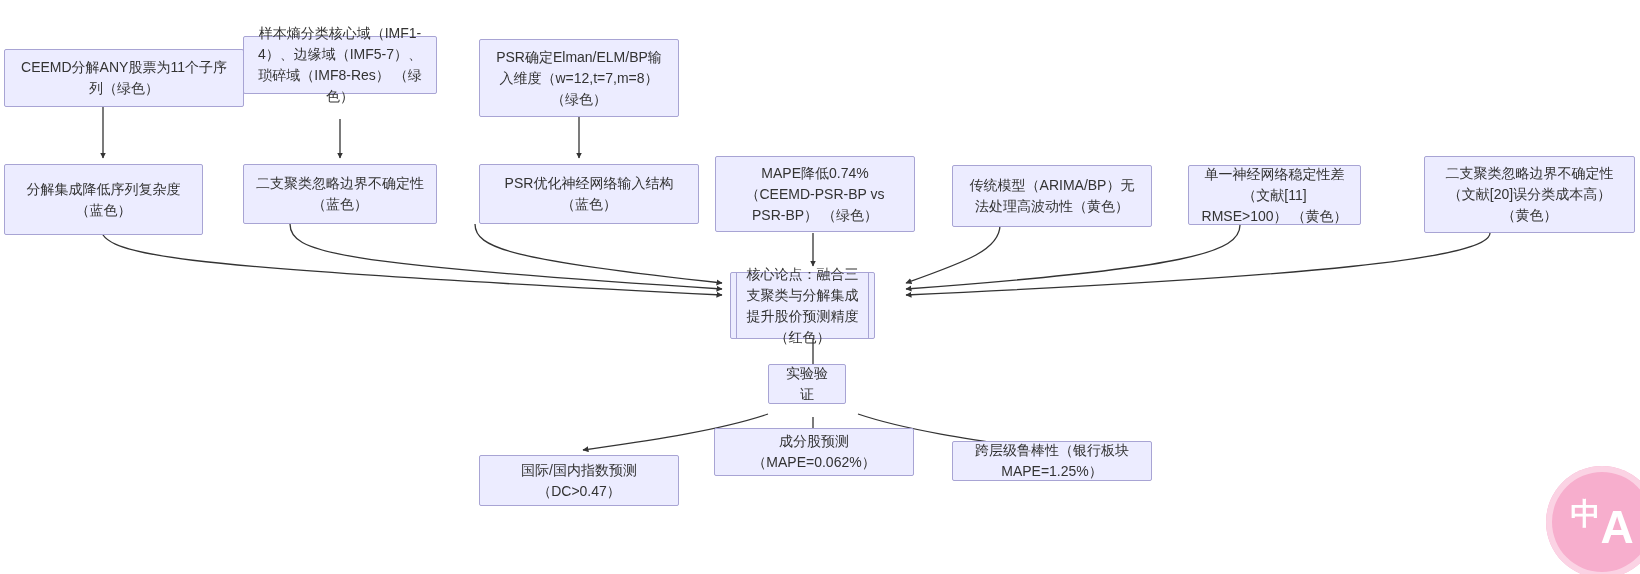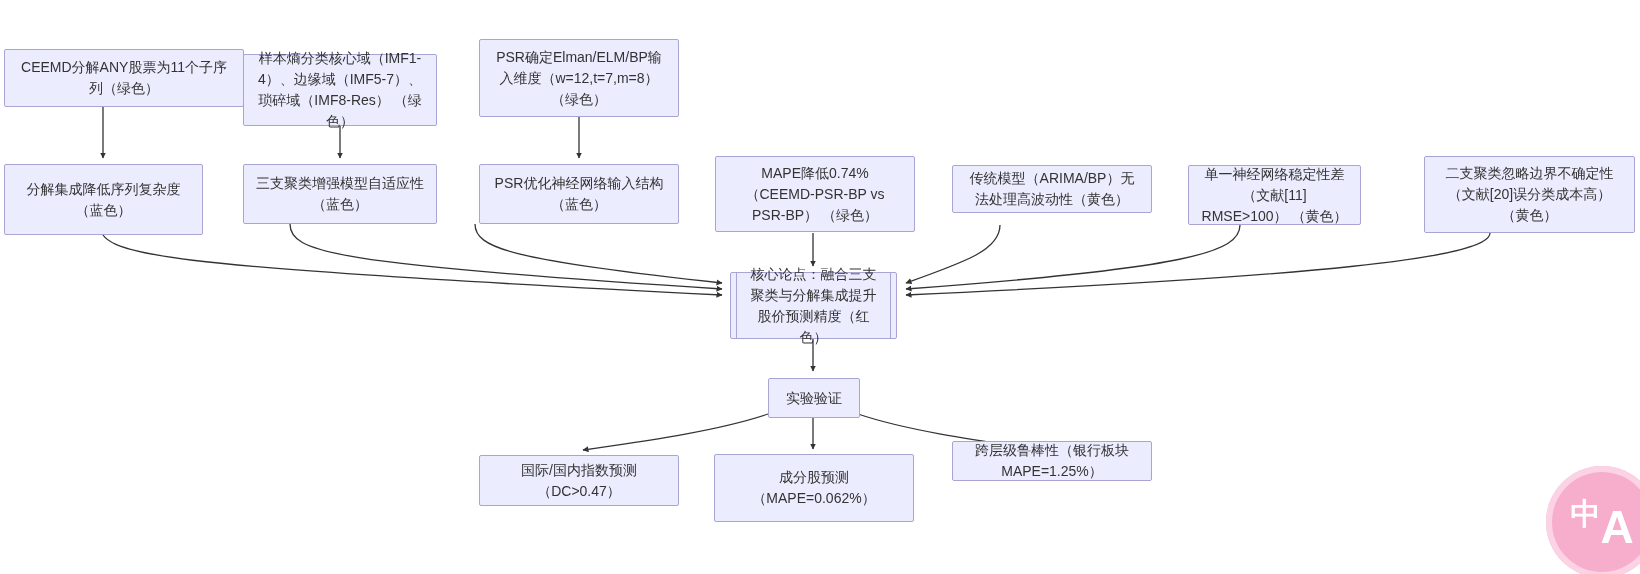--- a/index.html
+++ b/index.html
@@ -58,61 +58,61 @@
 
     <path d="M768,414 C718,431 645,441 583,450" marker-end="url(#arrow)"></path>
     <path d="M813,417 L813,449" marker-end="url(#arrow)"></path>
     <path d="M858,414 C908,431 981,441 1043,450" marker-end="url(#arrow)"></path>
   </g>
 </svg>
 
 <div class="node" style="left:4px;top:49px;width:240px;height:58px">
   <span>CEEMD分解ANY股票为11个子序列（绿色）</span>
 </div>
-<div class="node" style="left:243px;top:54px;width:194px;height:72px">
+<div class="node" style="left:243px;top:36px;width:194px;height:58px">
   <span>样本熵分类核心域（IMF1-4）、边缘域（IMF5-7）、琐碎域（IMF8-Res） （绿色）</span>
 </div>
 <div class="node" style="left:479px;top:39px;width:200px;height:78px">
   <span>PSR确定Elman/ELM/BP输入维度（w=12,t=7,m=8） （绿色）</span>
 </div>
 
 <div class="node" style="left:4px;top:164px;width:199px;height:71px">
   <span>分解集成降低序列复杂度（蓝色）</span>
 </div>
 <div class="node" style="left:243px;top:164px;width:194px;height:60px">
-  <span>三支聚类增强模型自适应性（蓝色）</span>
+  <span>二支聚类忽略边界不确定性（蓝色）</span>
 </div>
-<div class="node" style="left:479px;top:164px;width:200px;height:60px">
+<div class="node" style="left:479px;top:164px;width:220px;height:60px">
   <span>PSR优化神经网络输入结构（蓝色）</span>
 </div>
 <div class="node" style="left:715px;top:156px;width:200px;height:76px">
   <span>MAPE降低0.74%（CEEMD-PSR-BP vs PSR-BP） （绿色）</span>
 </div>
-<div class="node" style="left:952px;top:165px;width:200px;height:48px">
+<div class="node" style="left:952px;top:165px;width:200px;height:62px">
   <span>传统模型（ARIMA/BP）无法处理高波动性（黄色）</span>
 </div>
 <div class="node" style="left:1188px;top:165px;width:173px;height:60px">
   <span>单一神经网络稳定性差（文献[11] RMSE&gt;100） （黄色）</span>
 </div>
 <div class="node" style="left:1424px;top:156px;width:211px;height:77px">
   <span>二支聚类忽略边界不确定性（文献[20]误分类成本高）（黄色）</span>
 </div>
 
-<div class="node subroutine" style="left:730px;top:272px;width:167px;height:67px;padding:20px 14px">
+<div class="node subroutine" style="left:730px;top:272px;width:145px;height:67px;padding:20px 14px">
   <span>核心论点：融合三支聚类与分解集成提升股价预测精度（红色）</span>
 </div>
 
-<div class="node" style="left:768px;top:378px;width:92px;height:40px">
+<div class="node" style="left:768px;top:364px;width:78px;height:40px">
   <span>实验验证</span>
 </div>
 
 <div class="node" style="left:479px;top:455px;width:200px;height:51px">
   <span>国际/国内指数预测（DC&gt;0.47）</span>
 </div>
-<div class="node" style="left:714px;top:454px;width:200px;height:68px">
+<div class="node" style="left:714px;top:428px;width:200px;height:48px">
   <span>成分股预测（MAPE=0.062%）</span>
 </div>
 <div class="node" style="left:952px;top:441px;width:200px;height:40px">
   <span>跨层级鲁棒性（银行板块MAPE=1.25%）</span>
 </div>
 
 <div class="translate-btn">
   <span class="zh">中</span>
   <span class="en">A</span>
 </div>

